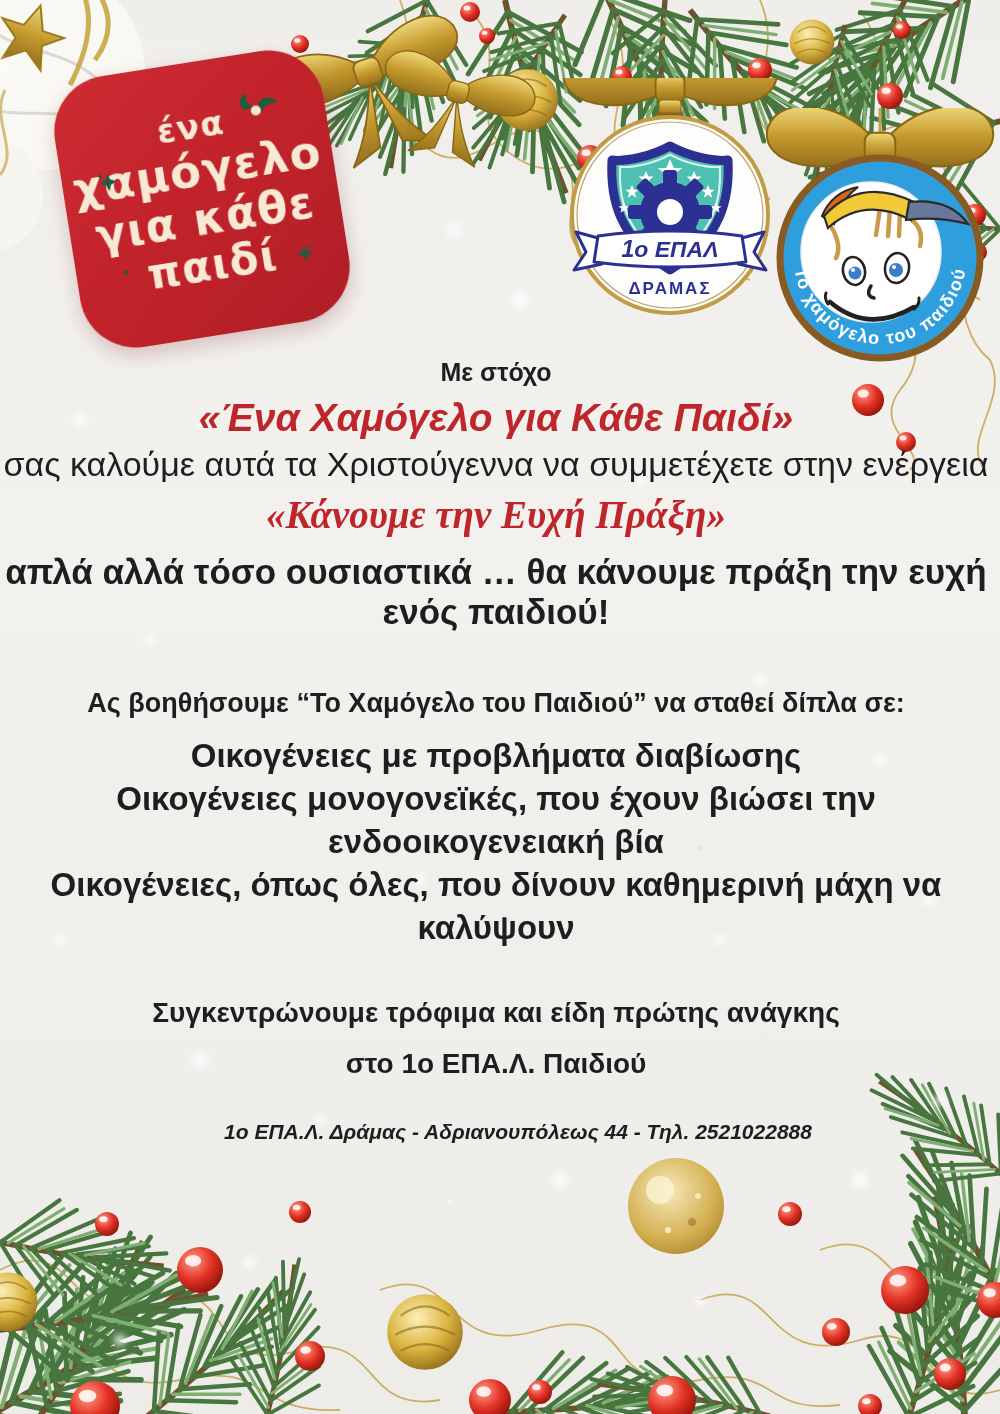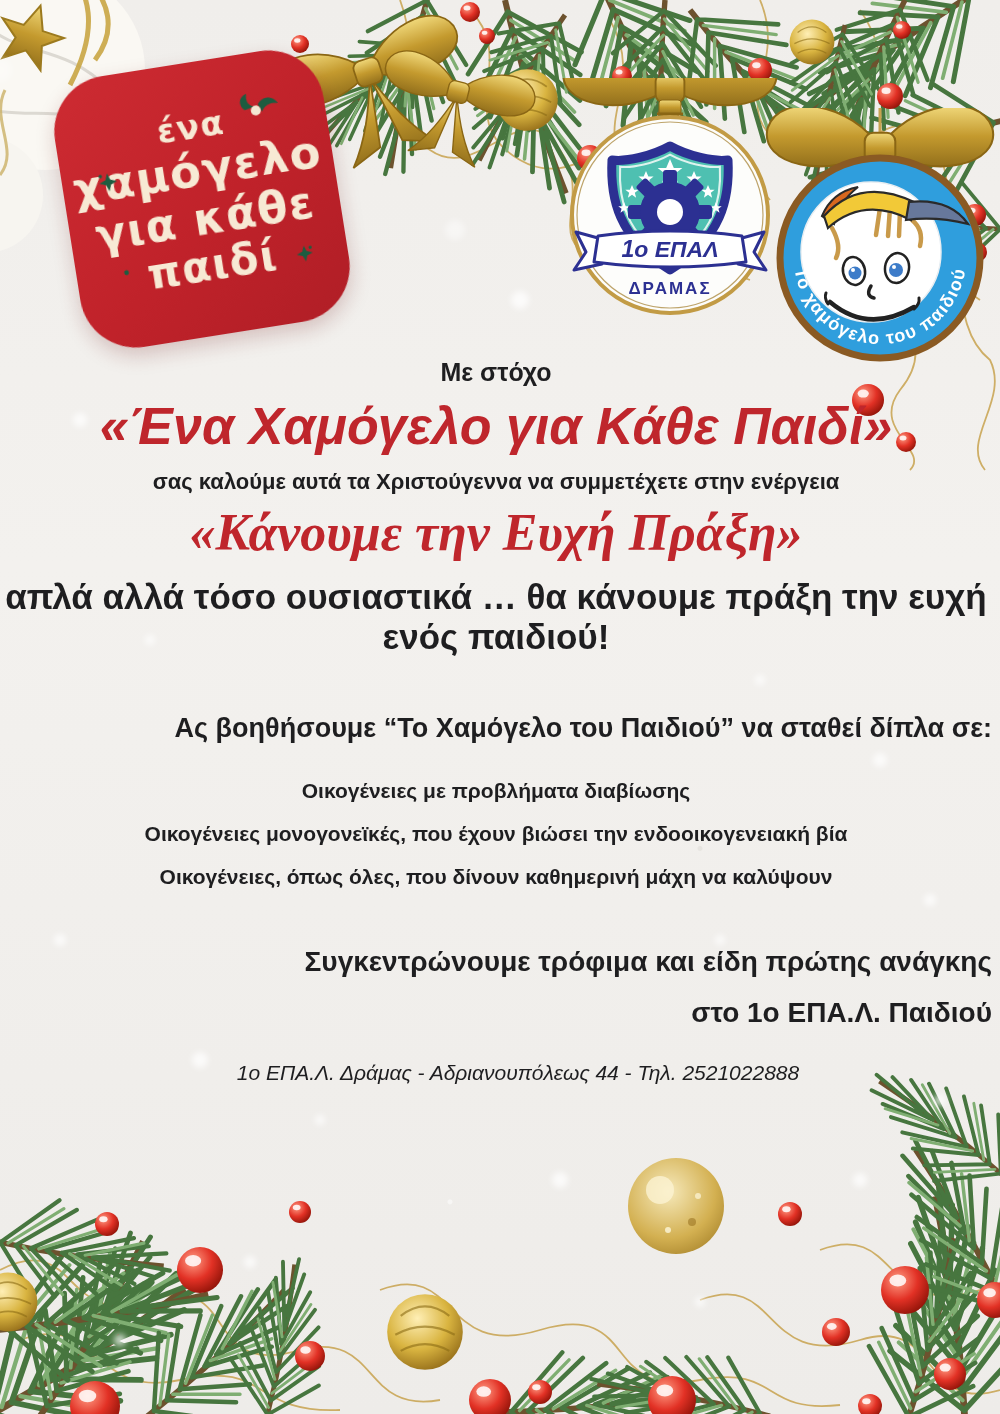--- a/index.html
+++ b/index.html
@@ -22,29 +22,29 @@
     color:#f7e9d4;box-shadow:0 8px 20px rgba(110,25,25,.22);
   }
   .badge .bl{font-weight:600;letter-spacing:1.5px;line-height:1.1;font-family:"DejaVu Sans",sans-serif;}
   .badge .s1{font-size:33px;}
   .badge .s2{font-size:45px;}
   .badge .s3{font-size:44px;}
   .badge .s4{font-size:42px;}
   .badge svg{position:absolute;}
   .content{position:absolute;left:0;right:8px;top:358px;z-index:5;text-align:center;color:#1e1e20;}
   .intro{font-size:25px;font-weight:700;}
-  .red-title{font-size:52px;font-weight:700;font-style:italic;color:#bf262c;margin-top:9px;}
-  .line27{font-size:22px;font-weight:700;margin-top:13px;}
+  .red-title{font-size:39px;font-weight:700;font-style:italic;color:#bf262c;margin-top:9px;}
+  .line27{font-size:34px;font-weight:400;margin-top:5px;}
   .red-title.second{margin-top:8px;font-family:Liberation Serif, serif;}
   .sub{font-size:35px;font-weight:700;margin-top:15px;}
-  .help{font-size:27px;font-weight:700;margin-top:56px;text-align:right;}
-  .bene{font-size:21px;font-weight:700;line-height:43px;margin-top:25px;}
-  .collect{font-size:28px;font-weight:700;margin-top:48px;text-align:right;}
+  .help{font-size:27px;font-weight:700;margin-top:56px;}
+  .bene{font-size:33px;font-weight:700;line-height:43px;margin-top:15px;}
+  .collect{font-size:28px;font-weight:700;margin-top:48px;}
   .collect div{margin-top:19px;}
-  .footer-line{font-size:21px;font-weight:400;font-style:italic;margin-top:32px;padding-left:44px;}
+  .footer-line{font-size:21px;font-weight:700;font-style:italic;margin-top:40px;padding-left:44px;}
 </style>
 </head>
 <body>
 
 <div class="page">
 
   <svg class="decor" width="1000" height="1414" viewBox="0 0 1000 1414">
     <defs>
       <radialGradient id="gRed" cx="35%" cy="30%" r="75%">
         <stop offset="0%" stop-color="#ff9d85"></stop>

